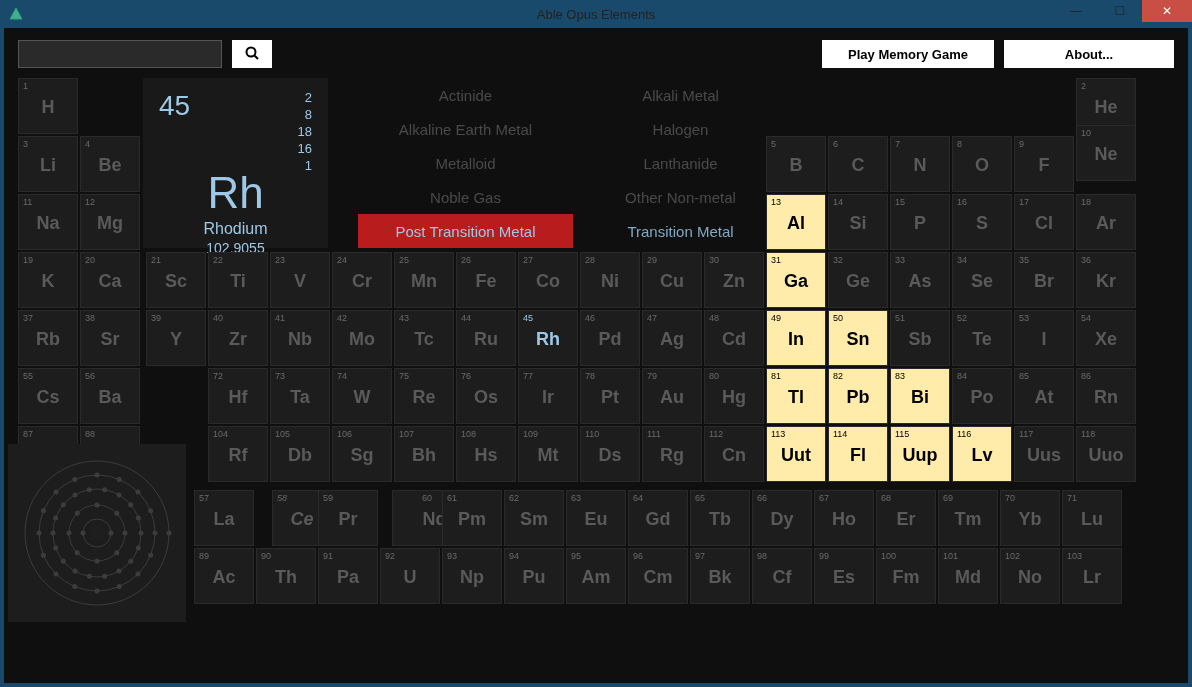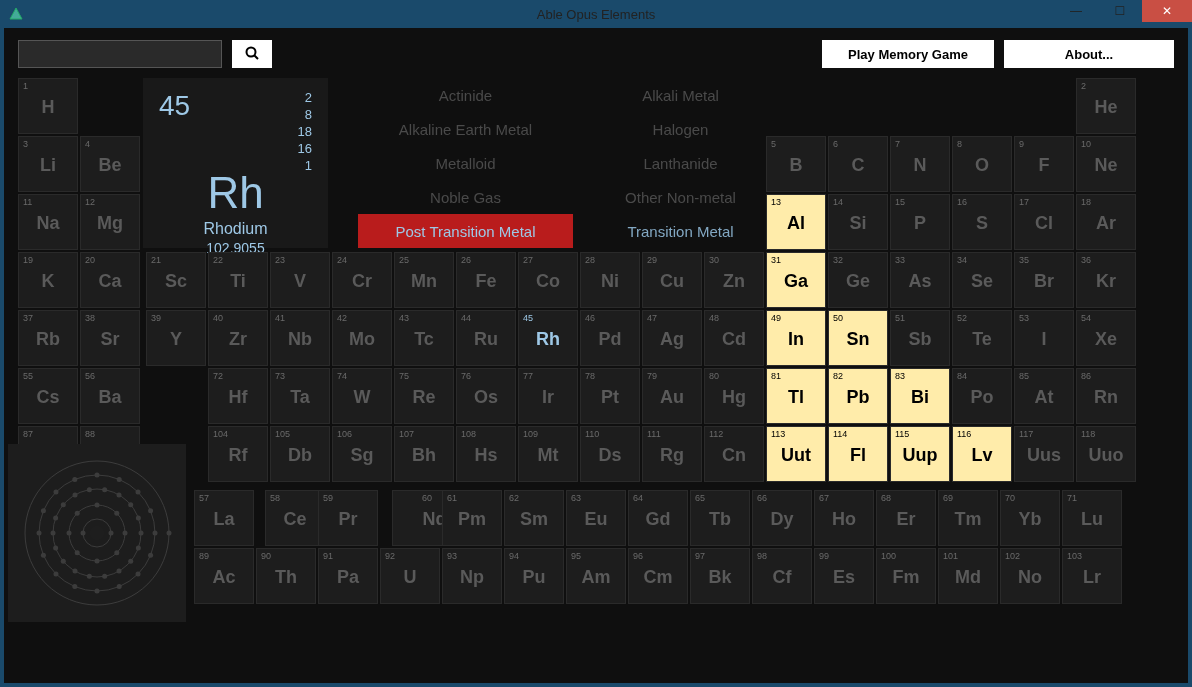--- a/index.html
+++ b/index.html
@@ -137,21 +137,21 @@
         <div class="sym">N</div>
       </div>
       <div class="cell" style="left: 934px; top: 58px;">
         <div class="z">8</div>
         <div class="sym">O</div>
       </div>
       <div class="cell" style="left: 996px; top: 58px;">
         <div class="z">9</div>
         <div class="sym">F</div>
       </div>
-      <div class="cell" style="left: 1058px; top: 58px;">
+      <div class="cell" style="left: 1058px; top: 47px;">
         <div class="z">10</div>
         <div class="sym">Ne</div>
       </div>
       <div class="cell" style="left: 0px; top: 116px;">
         <div class="z">11</div>
         <div class="sym">Na</div>
       </div>
       <div class="cell" style="left: 62px; top: 116px;">
         <div class="z">12</div>
         <div class="sym">Mg</div>
@@ -520,21 +520,21 @@
           <circle cx="152" cy="80" r="2.5"></circle>
         </g>
     </svg>
   </div>
 
   <div class="fblock" id="fblock">
       <div class="cell" style="left: 190px; top: 18px;">
         <div class="z">57</div>
         <div class="sym">La</div>
       </div>
-      <div class="cell" style="left: 261px; top: 18px;">
+      <div class="cell" style="left: 268px; top: 18px; font-style: italic;">
         <div class="z">58</div>
         <div class="sym">Ce</div>
       </div>
       <div class="cell" style="left: 314px; top: 18px;">
         <div class="z">59</div>
         <div class="sym">Pr</div>
       </div>
       <div class="cell" style="left: 388px; top: 18px; padding-left: 29px;">
         <div class="z">60</div>
         <div class="sym">Nd</div>

